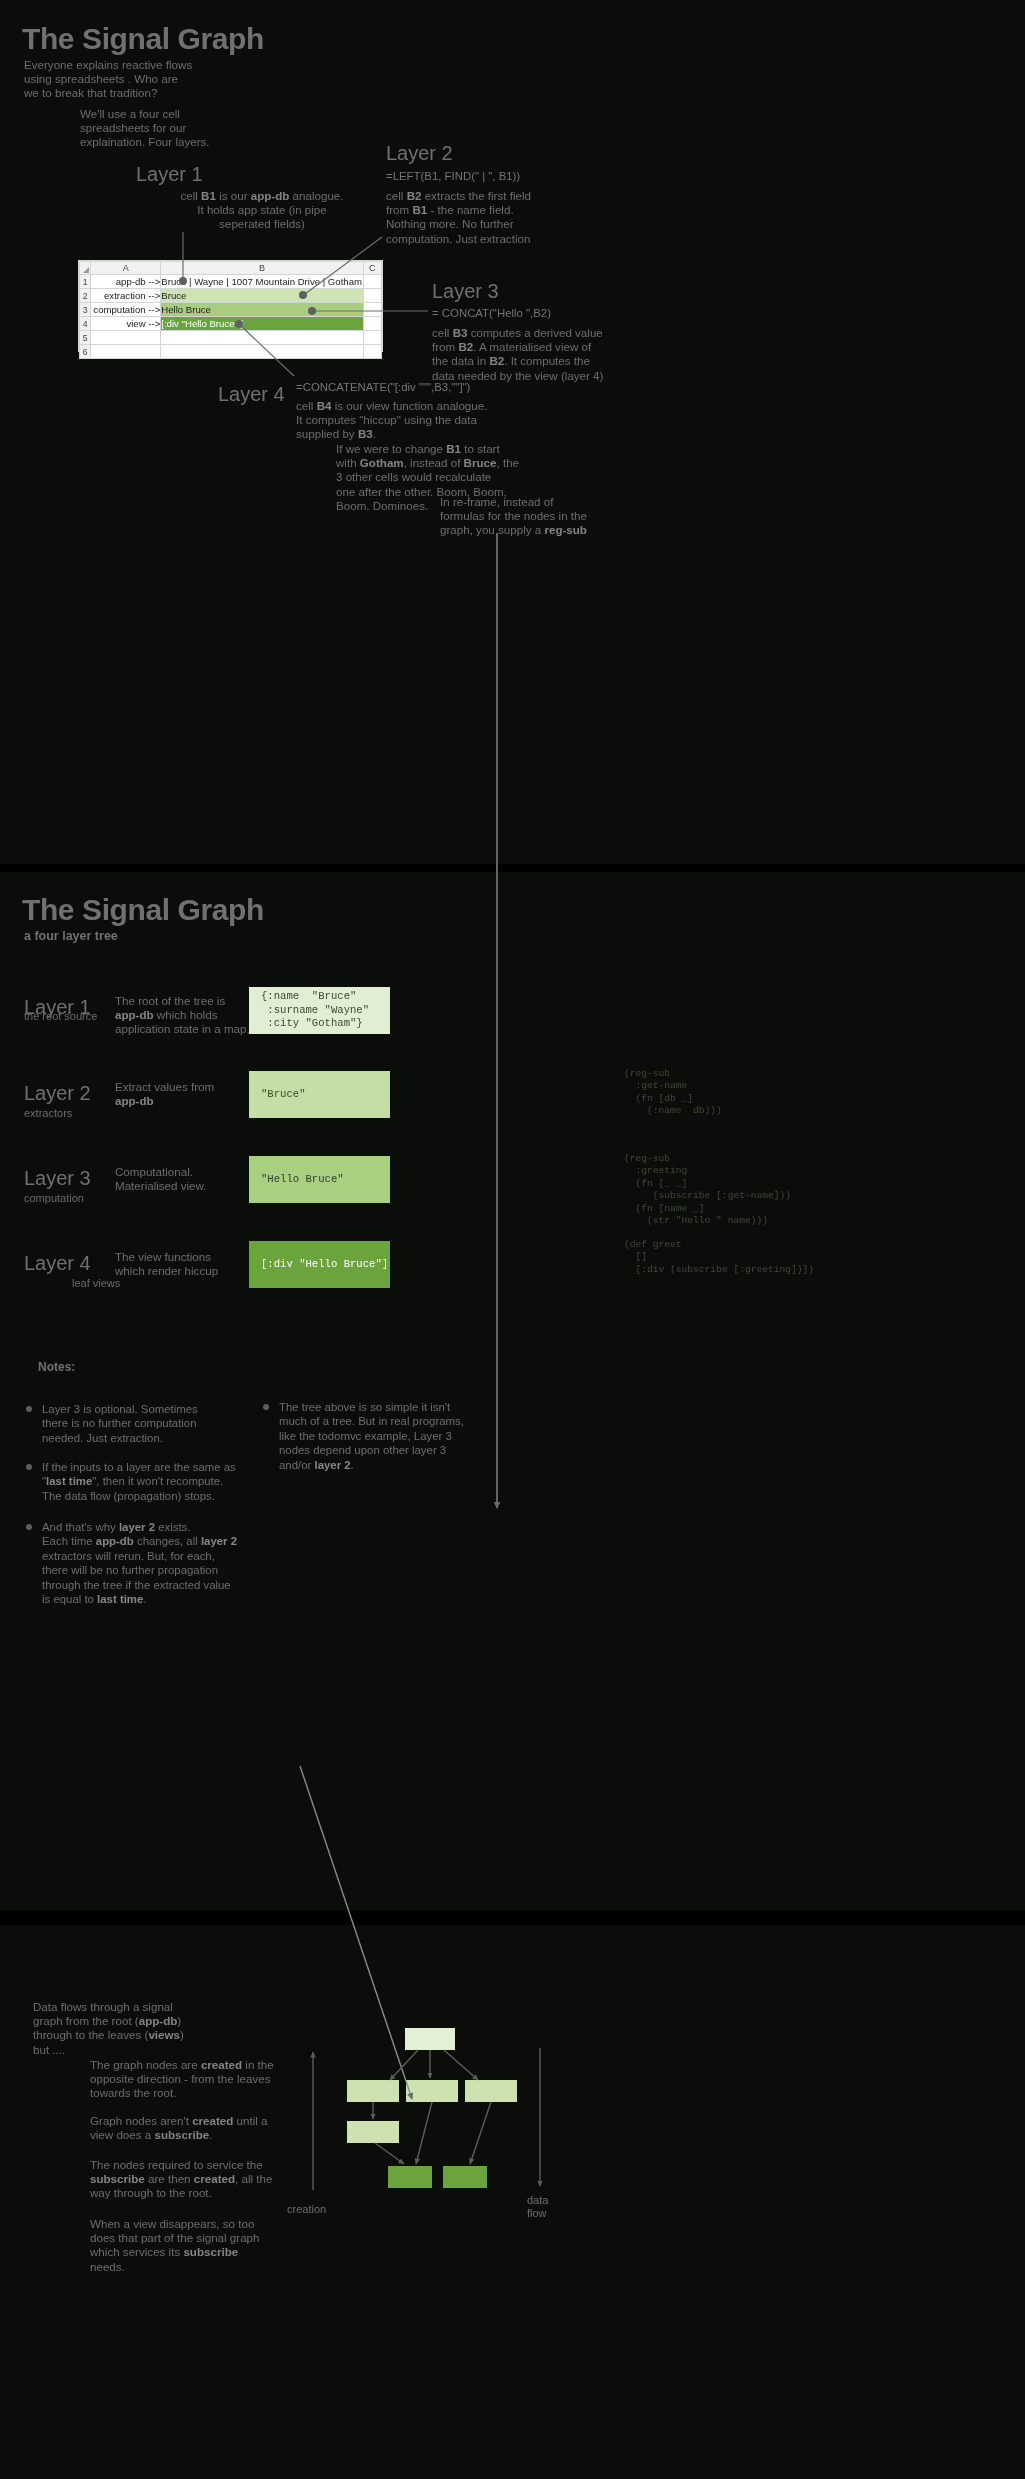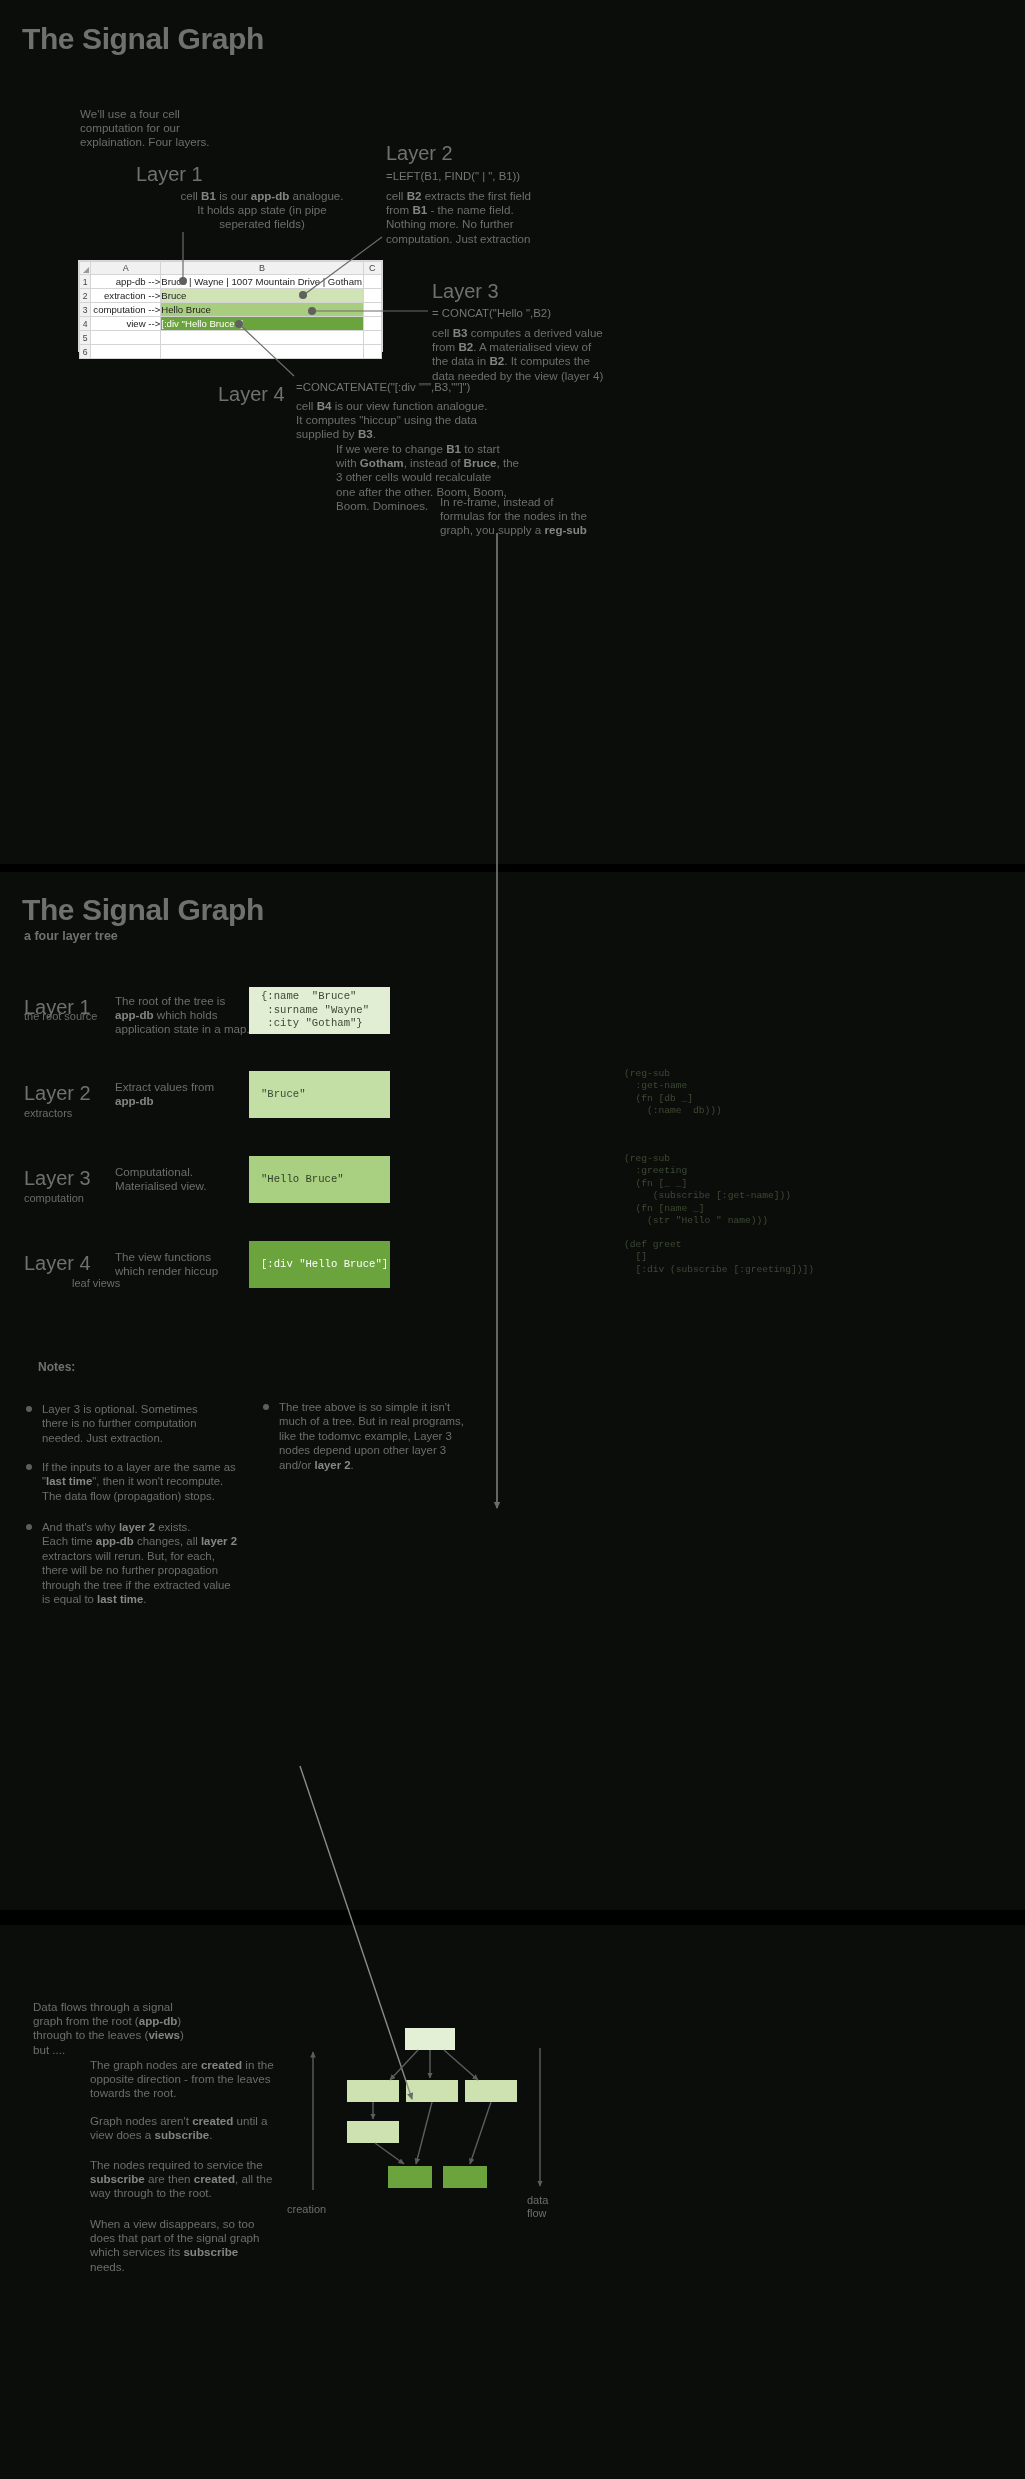--- a/index.html
+++ b/index.html
@@ -116,23 +116,26 @@
 </style>
 </head>
 <body>
 
 <div class="page">
 
   <div class="panel" id="panel-1">
 
     <div class="big-title" style="left:22px;top:22px;">The Signal Graph</div>
 
+    <div class="body-txt" style="left:24px;top:58px;width:260px;white-space:pre-line;">Everyone explains reactive flows
+using spreadsheets . Who are
+we to break that tradition?</div>
 
     <div class="body-txt" style="left:80px;top:107px;width:240px;white-space:pre-line;">We'll use a four cell
-computation for our
+spreadsheets for our
 explaination. Four layers.</div>
 
     <div class="layer-head" style="left:136px;top:163px;">Layer 1</div>
     <div class="body-txt" style="left:137px;top:189px;width:250px;white-space:pre-line;text-align:center;">cell <b>B1</b> is our <b>app-db</b> analogue.
 It holds app state (in pipe
 seperated fields)</div>
 
     <div class="layer-head" style="left:386px;top:142px;">Layer 2</div>
     <div class="formula" style="left:386px;top:169px;">=LEFT(B1, FIND(" | ", B1))</div>
     <div class="body-txt" style="left:386px;top:189px;width:250px;white-space:pre-line;">cell <b>B2</b> extracts the first field

